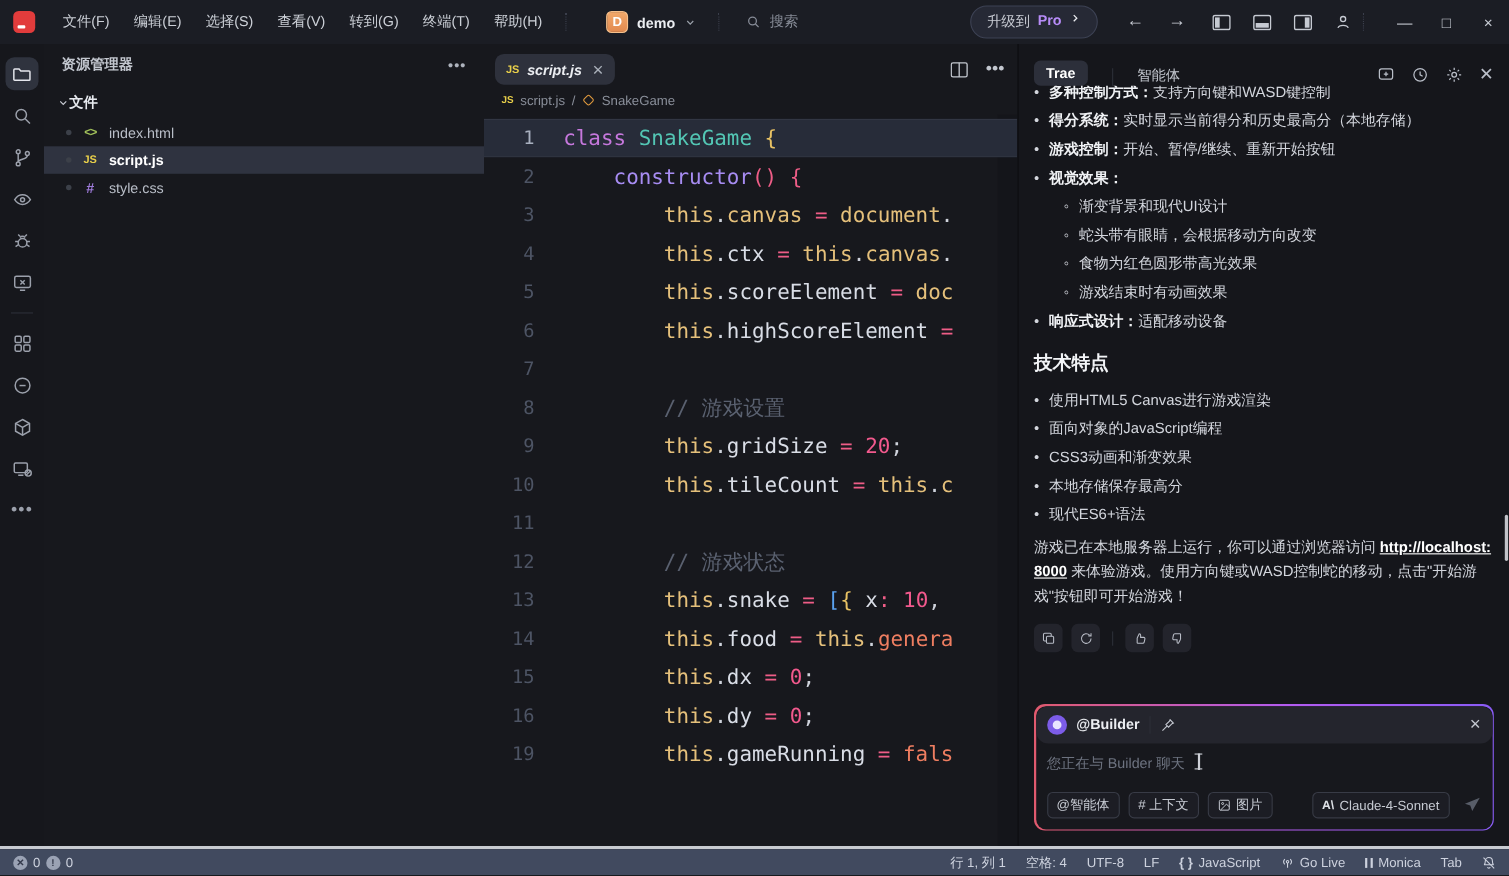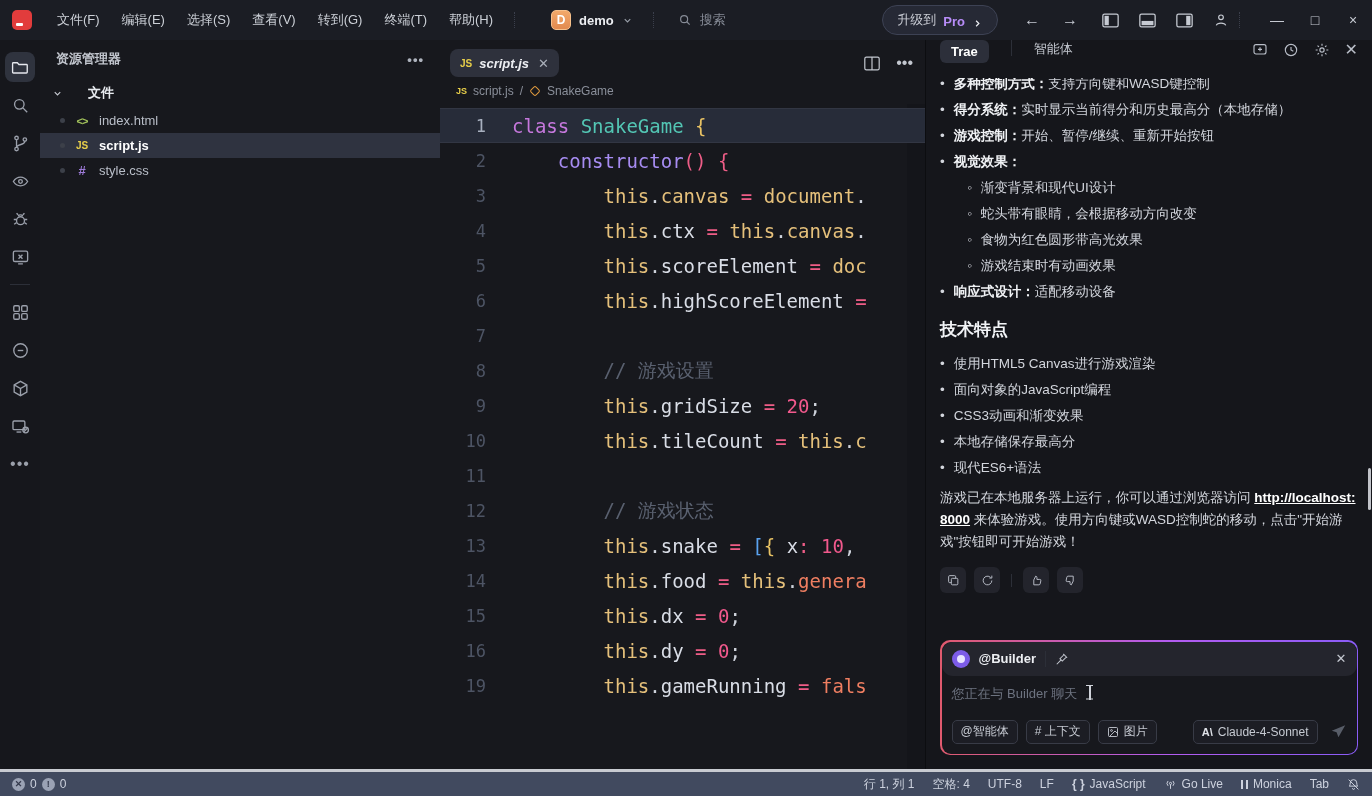--- a/index.html
+++ b/index.html
@@ -16,21 +16,21 @@
   .menu-item { padding:0 11px; color:#ccd0d7; cursor:default; }
   .vsep { width:1px; height:16px; border-left:1px dotted #3b3f4c; margin:0 10px; }
   .tb-center { display:flex; align-items:center; margin-left:16px; }
   .proj { display:flex; align-items:center; gap:8px; padding:0 10px; }
   .proj-badge { width:20px; height:20px; border-radius:5px; background:linear-gradient(180deg,#f2a96b,#e28a4f);
                 color:#fff; font-weight:bold; font-size:12px; display:flex; align-items:center; justify-content:center;
                 border:1px solid #f6c08b; }
   .proj-name { color:#eceef2; font-weight:bold; }
   .search { display:flex; align-items:center; gap:8px; color:#878c97; margin-left:14px; }
   .tb-right { margin-left:auto; display:flex; align-items:center; }
-  .upgrade { display:flex; align-items:flex-end; gap:7px; padding:5px 14px; border-radius:16px;
+  .upgrade { display:flex; align-items:flex-start; gap:7px; padding:5px 14px; border-radius:16px;
              background:#262935; border:1px solid #3d4254; margin-right:26px; }
   .upgrade .pro { color:#b78cf7; font-weight:bold; }
   .navarrows { display:flex; align-items:center; gap:22px; margin-right:24px; font-size:16px; color:#c6cad2; }
   .wb-icons { display:flex; align-items:center; gap:20px; color:#c6cad2; }
   .winbtns { display:flex; align-items:center; margin-left:8px; }
   .winbtn { width:38px; height:40px; display:flex; align-items:center; justify-content:center; font-size:14px; color:#c6cad2; }
 
   
   .main { display:flex; height:729px; }
 
@@ -40,21 +40,21 @@
   .act-slot.active { color:#e6e8ee; }
   .act-box { width:30px; height:30px; border-radius:8px; display:flex; align-items:center; justify-content:center; }
   .act-slot.active .act-box { background:#2f333e; }
   .act-div { width:20px; height:1px; background:#2c2f38; margin:8px 0; }
   .act-more { color:#9ba0ab; font-size:16px; letter-spacing:1px; }
 
   
   .sidebar { width:400px; background:#17181d; position:relative; flex:none; font-size:13px; }
   .sb-head { height:38px; display:flex; align-items:center; padding:0 16px; color:#c2c6ce; font-weight:bold; }
   .sb-more { margin-left:auto; color:#aeb3bd; letter-spacing:1px; }
-  .sb-section { height:30px; display:flex; align-items:center; gap:25px; padding:0 12px; color:#e7eaef; font-weight:bold; }
+  .sb-section { height:30px; display:flex; align-items:center; gap:0; padding:0 12px; color:#e7eaef; font-weight:bold; }
   .file-row { height:25px; display:flex; align-items:center; gap:8px; padding-left:20px; color:#b9bec8; }
   .file-row.active { background:#2f3340; color:#fff; font-weight:bold; }
   .fdot { width:5px; height:5px; border-radius:50%; background:#3c4049; flex:none; }
   .ficon { width:18px; text-align:center; font-weight:bold; flex:none; }
   .i-html { color:#a4c45c; font-size:11px; letter-spacing:-1px; }
   .i-js { color:#e8cf4a; font-size:10px; }
   .i-css { color:#9d7ad8; font-size:13px; }
   .timeline { position:absolute; bottom:0; left:0; right:0; height:32px; display:flex; align-items:center; gap:8px;
               padding:0 14px; color:#e1e4ea; font-weight:bold; }
 
@@ -76,21 +76,21 @@
   .code-row.cur .ln { color:#a8b0bf; }
   .cl { white-space:pre; color:#cfd3dc; }
   .kw{color:#c678dd} .cls{color:#53c6b4} .br{color:#e8c264} .fn{color:#a78cf2}
   .pk{color:#ee5d87} .th{color:#e5c07b} .pr{color:#d9dde6} .nu{color:#f2598d}
   .cm{color:#5a6170} .or{color:#ef7e61} .bl{color:#5aa2f0} .pl{color:#cfd3dc}
   .vscroll { position:absolute; top:0; right:0; bottom:0; width:18px; background:#14151a; }
   .vthumb { position:absolute; top:8px; right:4px; width:10px; height:5px; background:#e7e9ee; border-radius:2px; }
 
   
   .aipanel { flex:1; background:#15161b; border-left:1px solid #0c0d10; display:flex; flex-direction:column; position:relative; }
-  .ai-head { height:38px; display:flex; align-items:flex-start; padding:0 14px; gap:22px; flex:none; }
+  .ai-head { height:38px; display:flex; align-items:flex-end; padding:0 14px; gap:22px; flex:none; }
   .ai-tab { color:#c3c7cf; font-size:13px; }
   .ai-tab.active { background:#2c2f3a; border-radius:6px; padding:4px 11px; color:#fff; font-weight:bold; }
   .vline { width:1px; height:16px; background:#2c2f38; }
   .ai-icons { margin-left:auto; display:flex; align-items:center; gap:15px; color:#b9bec8; }
   .ai-body { flex:1; overflow:hidden; display:flex; flex-direction:column; padding:0 14px; font-size:13.5px; color:#d3d6dd; }
   .feature-list { margin-top:-7px; }
   .b1 { display:flex; gap:9px; line-height:26px; }
   .b1 b { color:#f0f2f5; }
   .b2 { display:flex; gap:9px; padding-left:27px; line-height:26px; }
   .mk,.mk2 { flex:none; }

